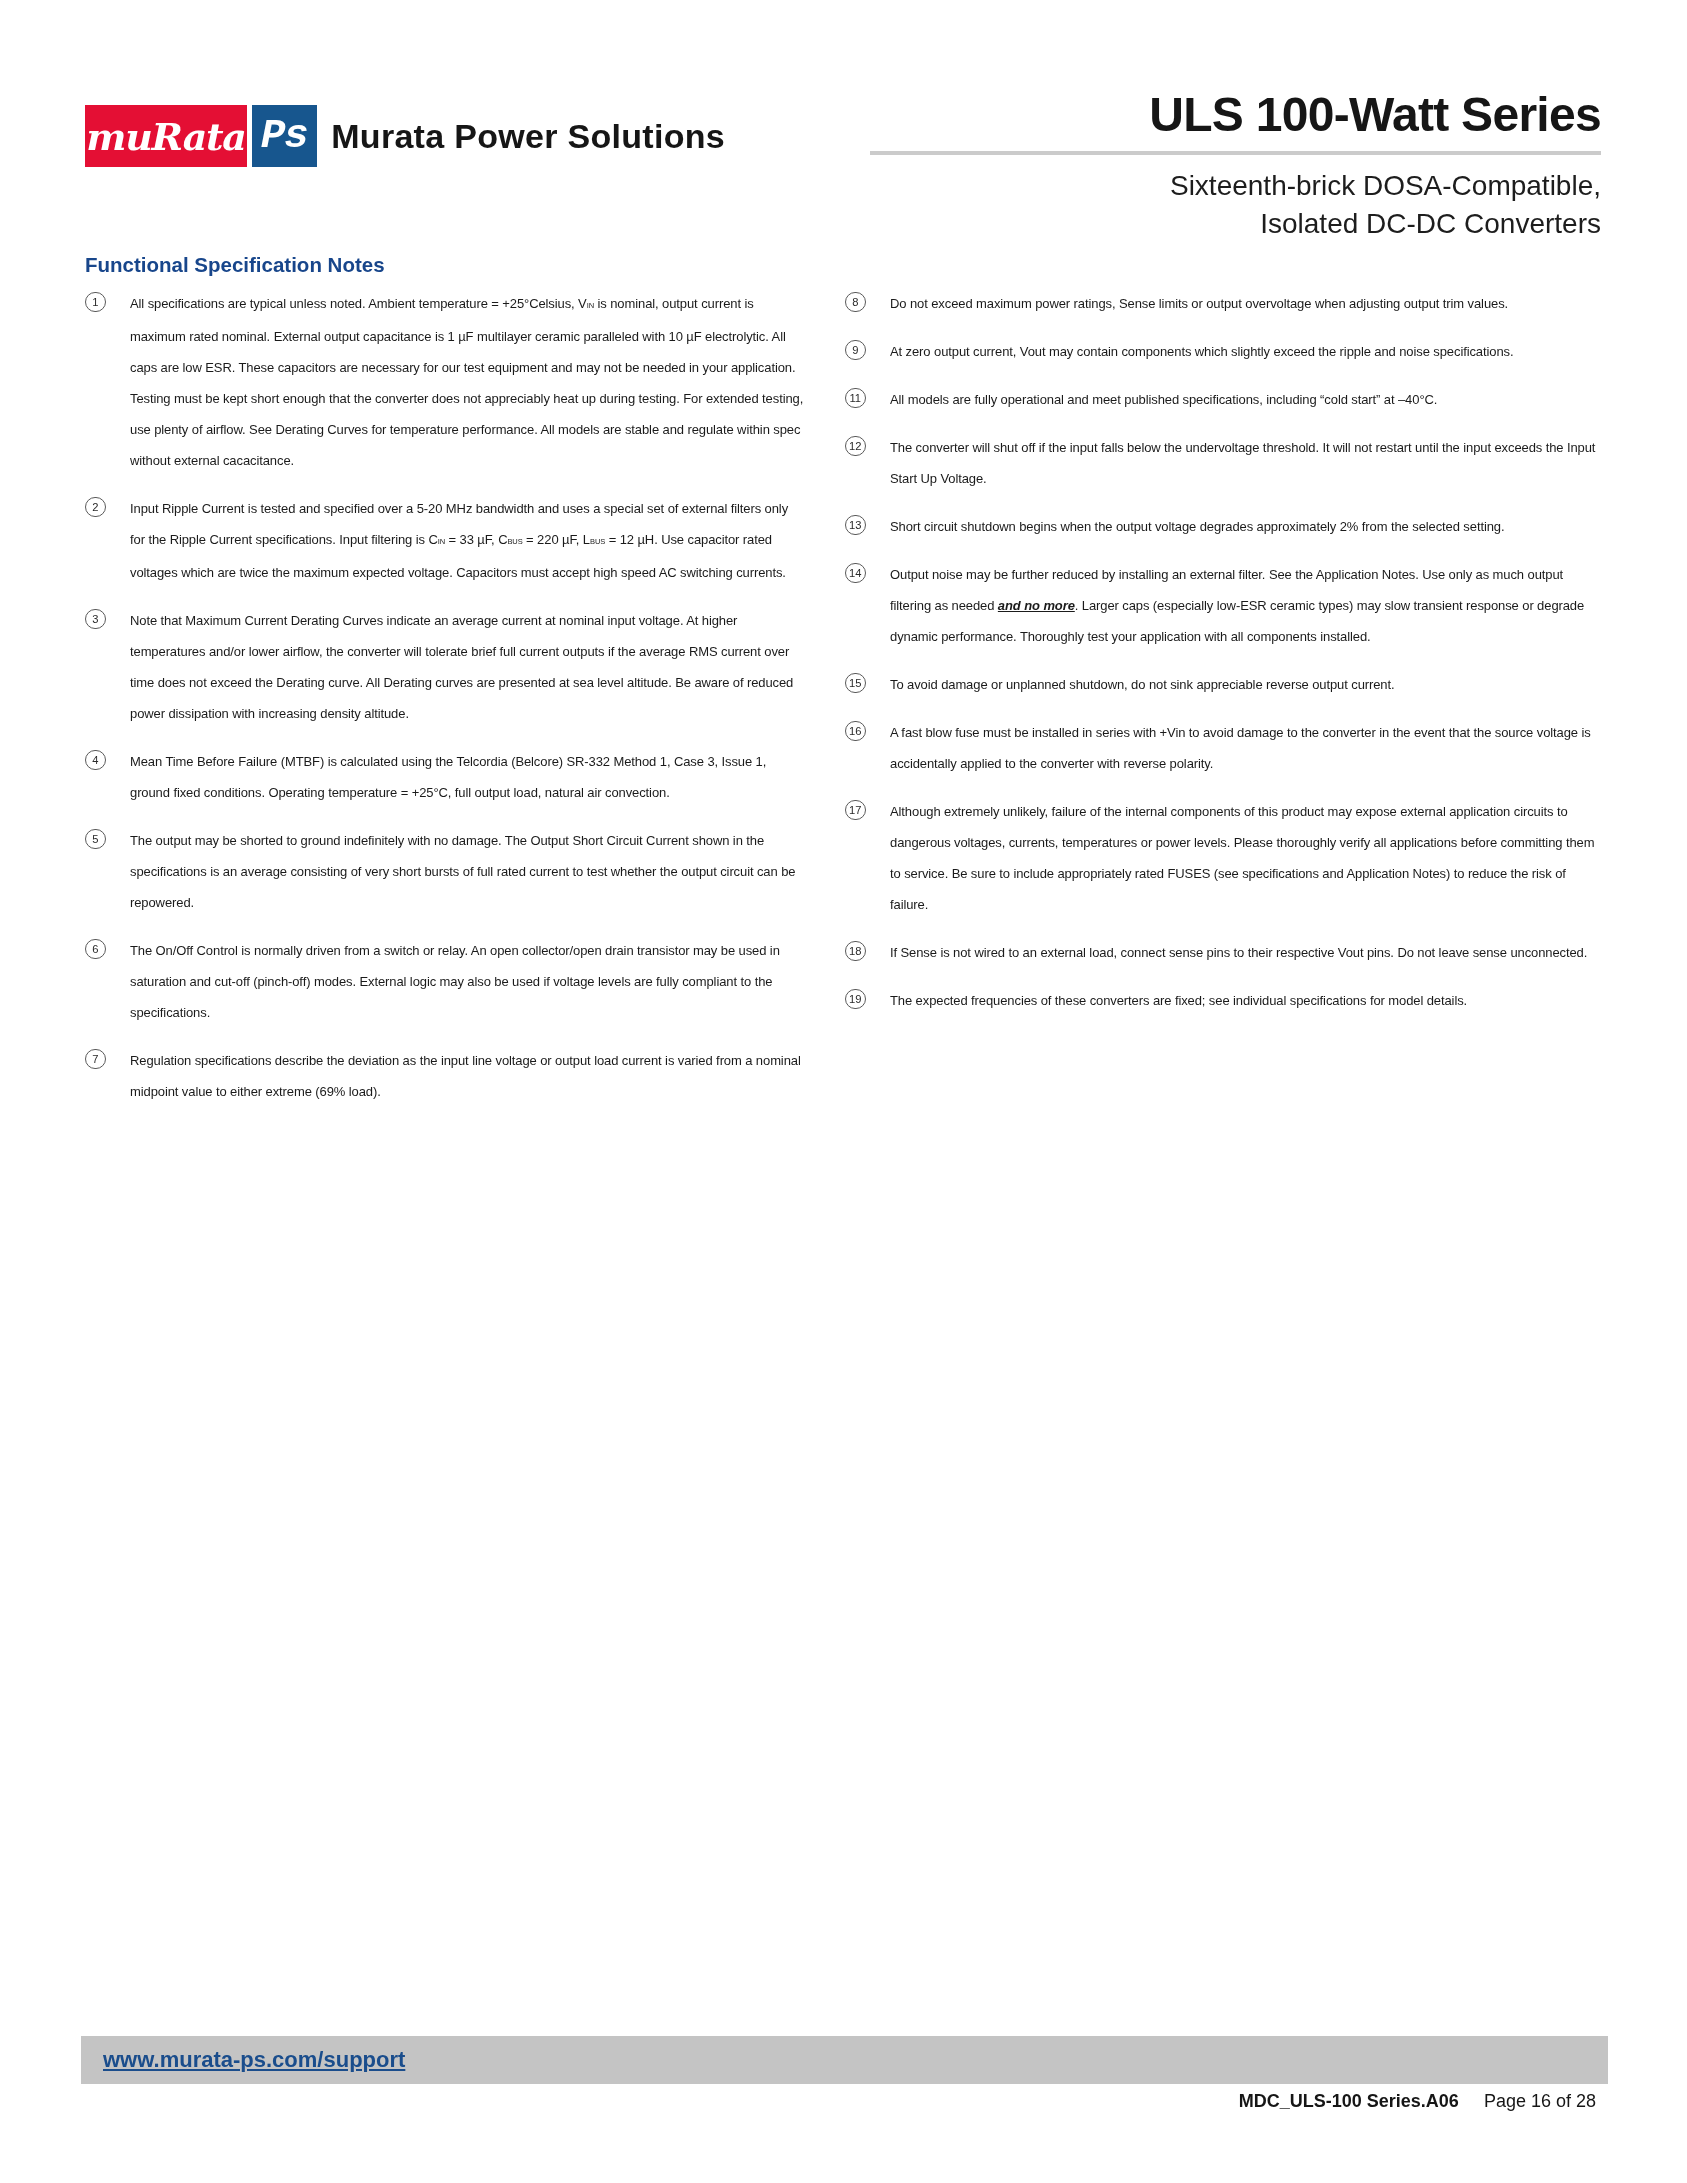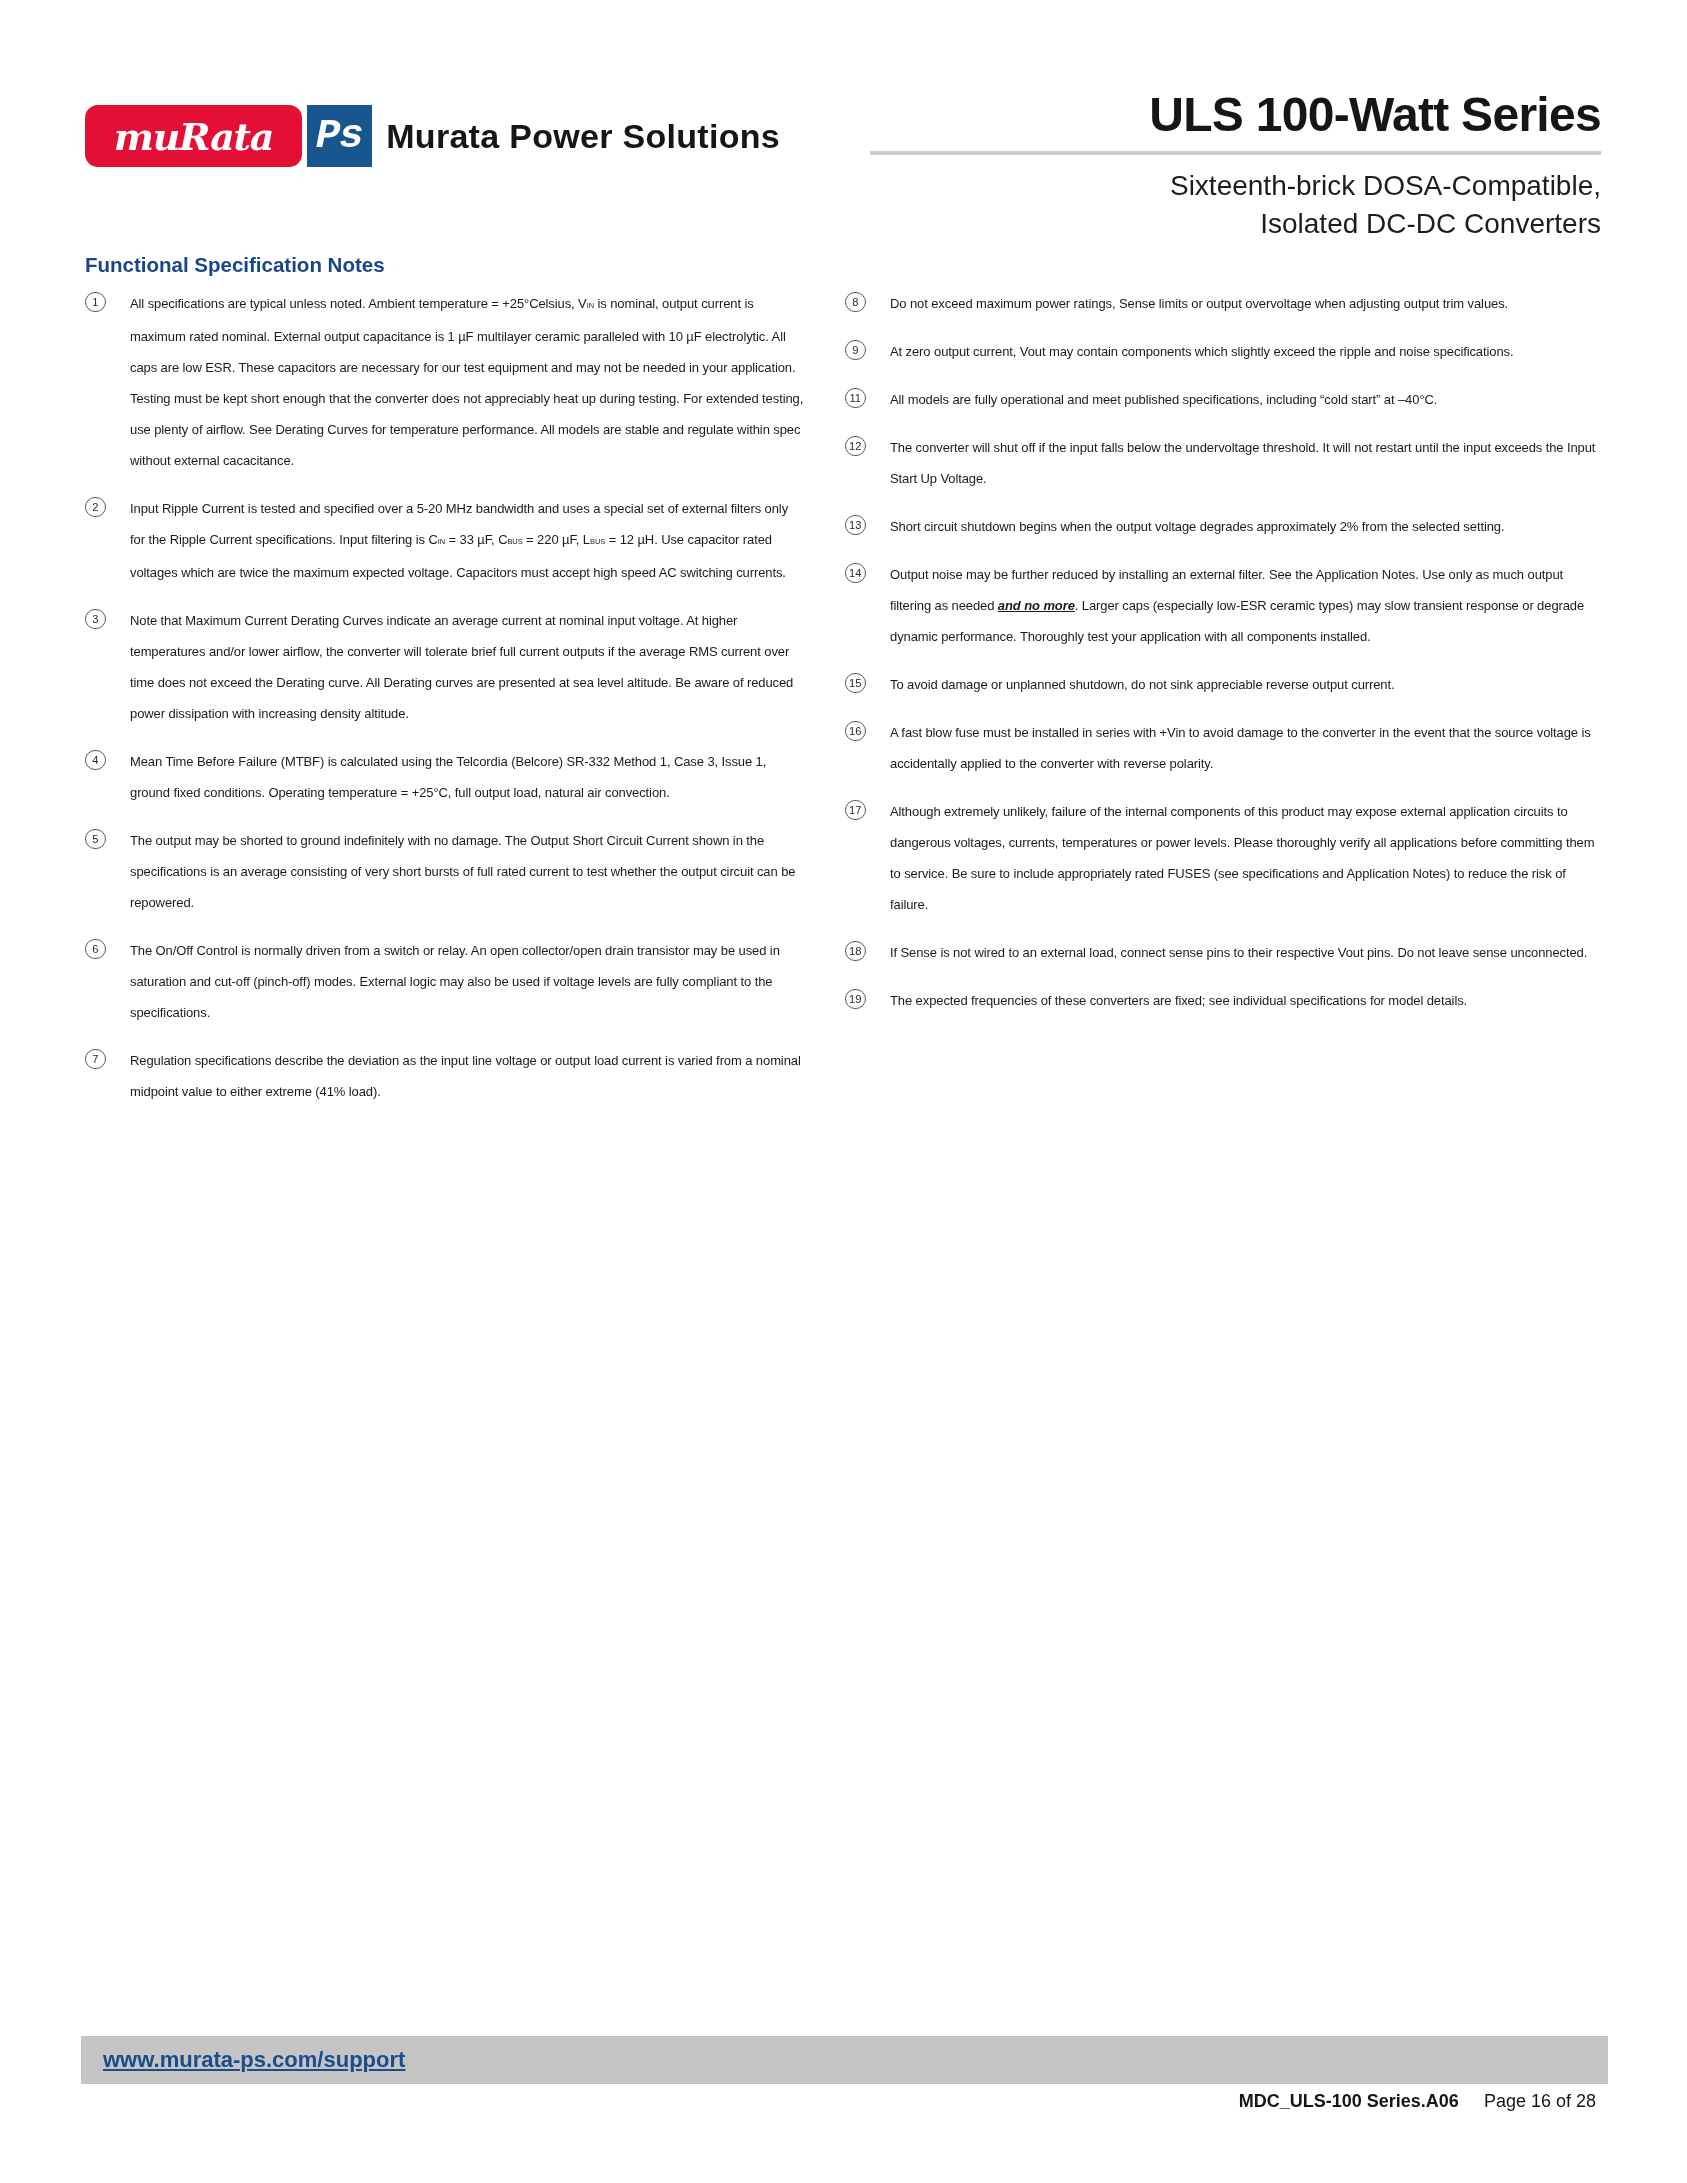--- a/index.html
+++ b/index.html
@@ -7,24 +7,24 @@
     position:relative;
     width:1687px;height:2183px;
     background:#ffffff;
     font-family:"Liberation Sans", sans-serif;
     color:#1b1b1b;
     overflow:hidden;
   }
   
   .logo-row{position:absolute;left:85px;top:105px;display:flex;align-items:center;}
   .logo-red{
-    width:217px;height:62px;background:#e40f34;color:#ffffff;
+    width:162px;height:62px;background:#e40f34;color:#ffffff;
     display:flex;align-items:center;justify-content:center;
     font-family:"DejaVu Serif", serif;font-style:italic;font-weight:bold;
-    font-size:38px;letter-spacing:-1.3px;border-radius:13px;
+    font-size:38px;letter-spacing:-1.3px;
   }
   .logo-blue{
     width:65px;height:62px;background:#17568e;color:#ffffff;margin-left:4.6px;
     display:flex;align-items:center;justify-content:center;
     font-family:Liberation Mono, monospace;font-style:italic;font-weight:bold;
     font-size:41px;letter-spacing:-1.3px;
   }
   .company{font-size:34px;font-weight:bold;margin-left:14.6px;color:#161616;letter-spacing:0.3px;}
 
   .title-block{position:absolute;top:90px;right:86px;width:834px;text-align:right;}
@@ -125,21 +125,21 @@
           <div class="note">
             <div class="numcol">
               <div class="num">6</div>
             </div>
             <p class="txt">The On/Off Control is normally driven from a switch or relay. An open collector/open drain transistor may be used in saturation and cut-off (pinch-off) modes. External logic may also be used if voltage levels are fully compliant to the specifications.</p>
           </div>
           <div class="note">
             <div class="numcol">
               <div class="num">7</div>
             </div>
-            <p class="txt">Regulation specifications describe the deviation as the input line voltage or output load current is varied from a nominal midpoint value to either extreme (41% load).</p>
+            <p class="txt">Regulation specifications describe the deviation as the input line voltage or output load current is varied from a nominal midpoint value to either extreme (69% load).</p>
           </div>
         </div>
       <div class="col col-right">
           <div class="note">
             <div class="numcol">
               <div class="num">8</div>
             </div>
             <p class="txt">Do not exceed maximum power ratings, Sense limits or output overvoltage when adjusting output trim values.</p>
           </div>
           <div class="note">

